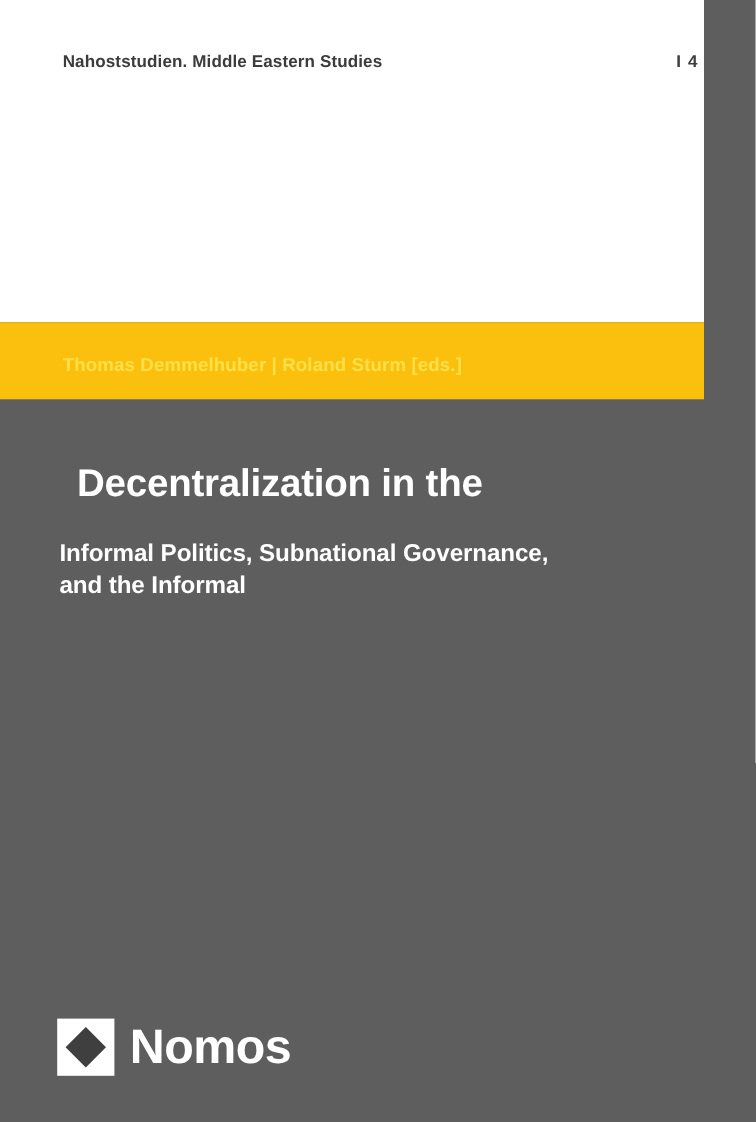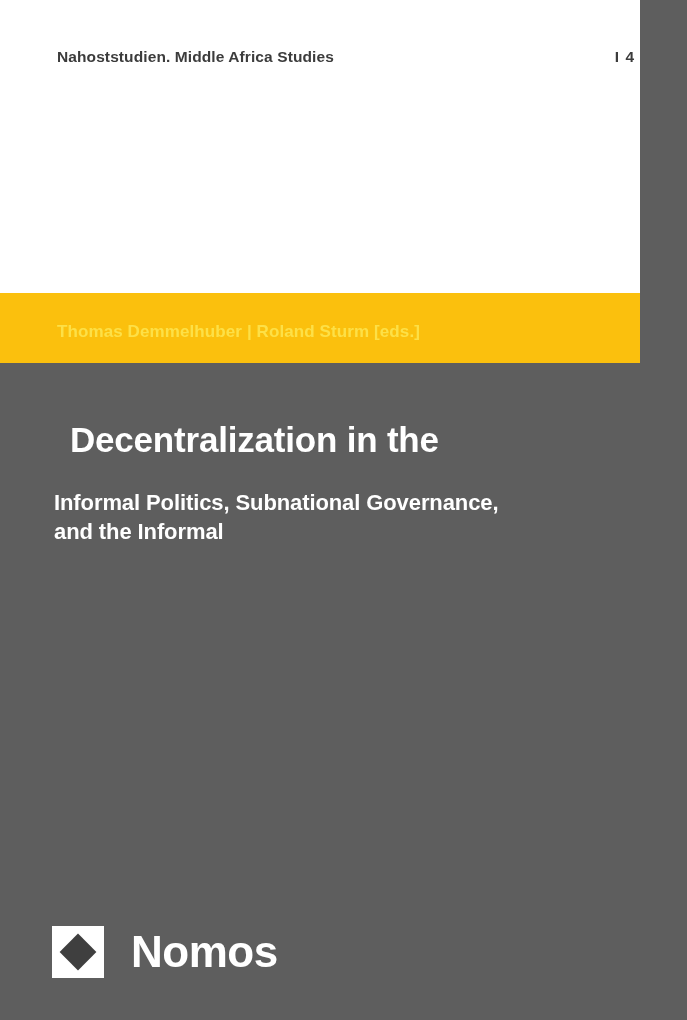--- a/index.html
+++ b/index.html
@@ -94,21 +94,20 @@
     max-width: 470px;
   }
 
   
   .logo {
     position: absolute;
     left: 52px;
     bottom: 42px;
     display: flex;
     align-items: center;
-    gap: 13px;
   }
   .logo-mark {
     position: relative;
     width: 52px;
     height: 52px;
     background: #ffffff;
     flex: none;
   }
   .logo-mark .diamond {
     position: absolute;
@@ -129,21 +128,21 @@
   }
 </style>
 </head>
 <body>
 
 <div class="cover">
 
   <div class="top-white"></div>
 
   <div class="series-row">
-    <span class="series-title">Nahoststudien. Middle Africa Studies</span>
+    <span class="series-title">Nahoststudien. Middle Eastern Studies</span>
     <span class="series-number">I 4</span>
   </div>
 
   <div class="yellow-band"></div>
   <div class="editors">Thomas Demmelhuber | Roland Sturm [eds.]</div>
 
   <div class="title-block">
     <h1 class="main-title">
       <span>Decentralization in the</span><br>
     </h1>

